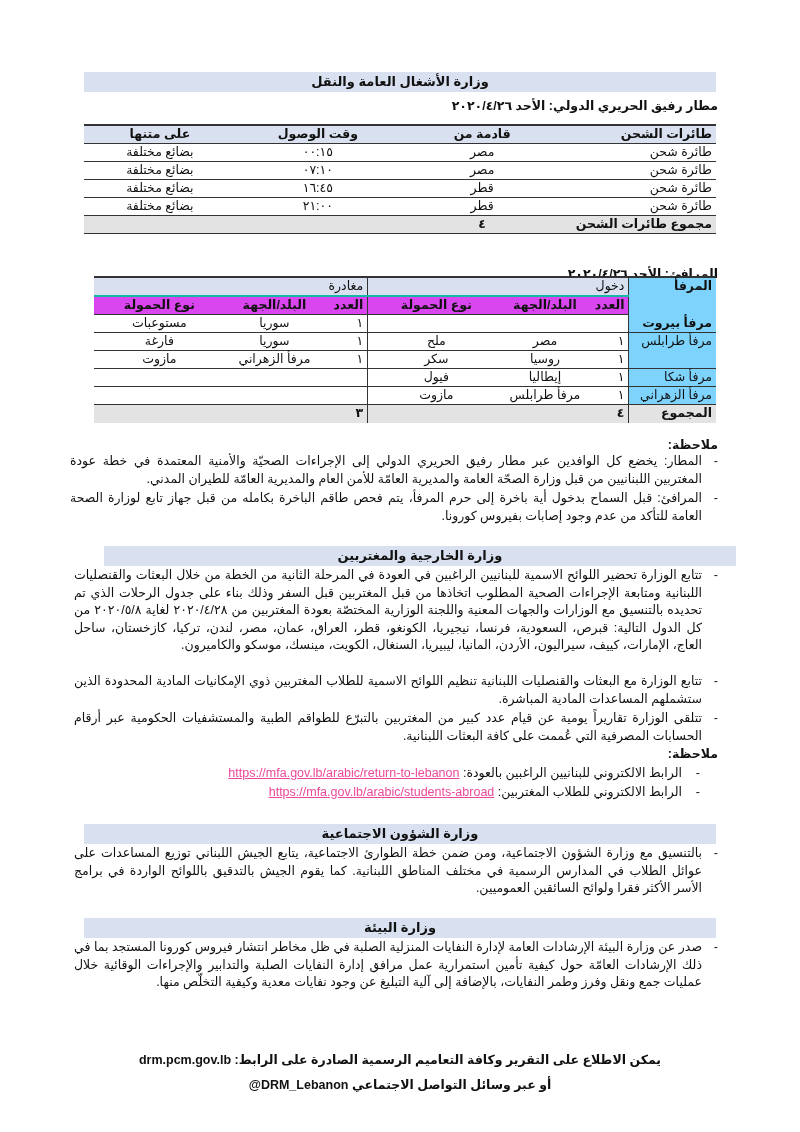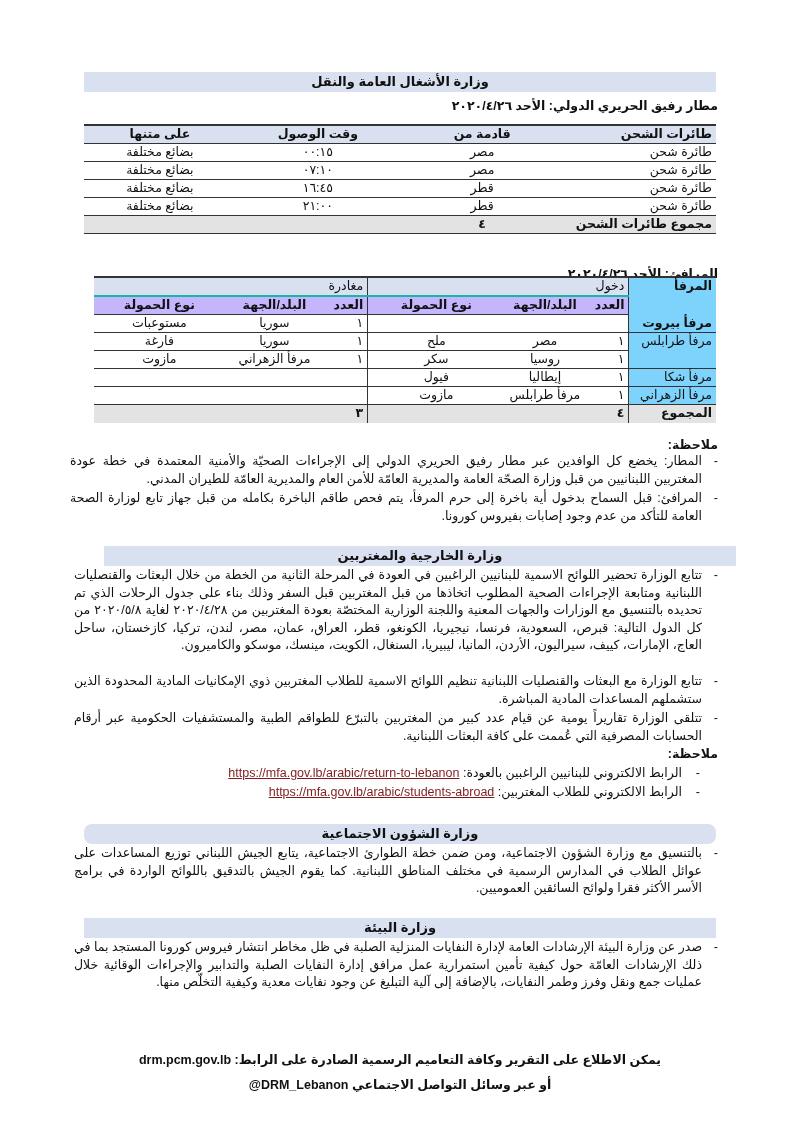--- a/index.html
+++ b/index.html
@@ -10,31 +10,31 @@
     .caption { position: absolute; font-weight: bold; font-size: 12.5px; line-height: 16px; right: 82px; }
     table { border-collapse: collapse; position: absolute; font-size: 12.5px; direction: rtl; }
     td, th { padding: 0 4px; height: 18px; line-height: 17px; font-weight: normal; }
     .t1 { left: 84px; top: 124px; width: 632px; border-top: 2px solid #333; }
     .t1 th { background: #d9e1f0; font-weight: bold; border-bottom: 1.5px solid #333; }
     .t1 td { border-bottom: 1.5px solid #333; }
     .t1 .total td { background: #e3e3e3; font-weight: bold; }
     .ra { text-align: right; } .ca { text-align: center; }
     .t2 { left: 94px; top: 276px; width: 622px; border-top: 2px solid #333; }
     .t2 .hblue { background: #d9e1f0; font-weight: normal; border-bottom: 2px solid #14b8a6; }
-    .t2 .hgray { background: #c4b5fd; font-weight: bold; border-bottom: 1.5px solid #333; }
+    .t2 .hgray { background: #d946ef; font-weight: bold; border-bottom: 1.5px solid #333; }
     .t2 .vsep { border-left: 1.5px solid #333; }
     .t2 td.rb { border-bottom: 1.5px solid #333; }
     .t2 .total td { background: #e3e3e3; font-weight: bold; }
     .t2 .portcell { vertical-align: top; border-left: 1.5px solid #333; background: #7dd3fc; font-weight: bold; }
     .note-head { position: absolute; right: 82px; font-weight: bold; font-size: 12.5px; }
     .para { position: absolute; font-size: 12.5px; line-height: 17.5px; text-align: justify; }
     .para .dash { position: absolute; right: -16px; top: 0; }
     .links { position: absolute; font-size: 12.5px; line-height: 17px; }
     .link-row { position: relative; text-align: right; }
-    .link { color: #7f1d1d; text-decoration: underline; direction: ltr; unicode-bidi: embed; }
+    .link { color: #ec4899; text-decoration: underline; direction: ltr; unicode-bidi: embed; }
     .footer { position: absolute; left: 0; width: 800px; text-align: center; font-weight: bold; font-size: 12.5px; }
   </style>
 </head>
 <body>
 
 <div class="page">
 
   <div class="banner" style="left:84px; top:72px; width:632px;">وزارة الأشغال العامة والنقل</div>
 
   <div class="caption" style="top:98px;">مطار رفيق الحريري الدولي: الأحد ٢٠٢٠/٤/٢٦</div>
@@ -187,21 +187,21 @@
       <span>الرابط الالكتروني للبنانيين الراغبين بالعودة:</span>
       <span class="link">https://mfa.gov.lb/arabic/return-to-lebanon</span>
     </div>
     <div class="link-row" style="margin-top:2px;">
       <span style="position:absolute; right:-18px;">-</span>
       <span>الرابط الالكتروني للطلاب المغتربين:</span>
       <span class="link">https://mfa.gov.lb/arabic/students-abroad</span>
     </div>
   </div>
 
-  <div class="banner" style="left:84px; top:824px; width:632px;border-radius:8px;">وزارة الشؤون الاجتماعية</div>
+  <div class="banner" style="left:84px; top:824px; width:632px;">وزارة الشؤون الاجتماعية</div>
   <div class="para" style="right:98px; left:74px; top:845px;">
     <span class="dash">-</span>
     <span>بالتنسيق مع وزارة الشؤون الاجتماعية، ومن ضمن خطة الطوارئ الاجتماعية، يتابع الجيش اللبناني توزيع المساعدات على عوائل الطلاب في المدارس الرسمية في مختلف المناطق اللبنانية. كما يقوم الجيش بالتدقيق باللوائح الواردة في برامج الأسر الأكثر فقرا ولوائح السائقين العموميين.</span>
   </div>
 
   <div class="banner" style="left:84px; top:918px; width:632px;">وزارة البيئة</div>
   <div class="para" style="right:98px; left:74px; top:939px;">
     <span class="dash">-</span>
     <span>صدر عن وزارة البيئة الإرشادات العامة لإدارة النفايات المنزلية الصلبة في ظل مخاطر انتشار فيروس كورونا المستجد بما في ذلك الإرشادات العامّة حول كيفية تأمين استمرارية عمل مرافق إدارة النفايات الصلبة والتدابير والإجراءات الوقائية خلال عمليات جمع ونقل وفرز وطمر النفايات، بالإضافة إلى آلية التبليغ عن وجود نفايات معدية وكيفية التخلّص منها.</span>
   </div>

